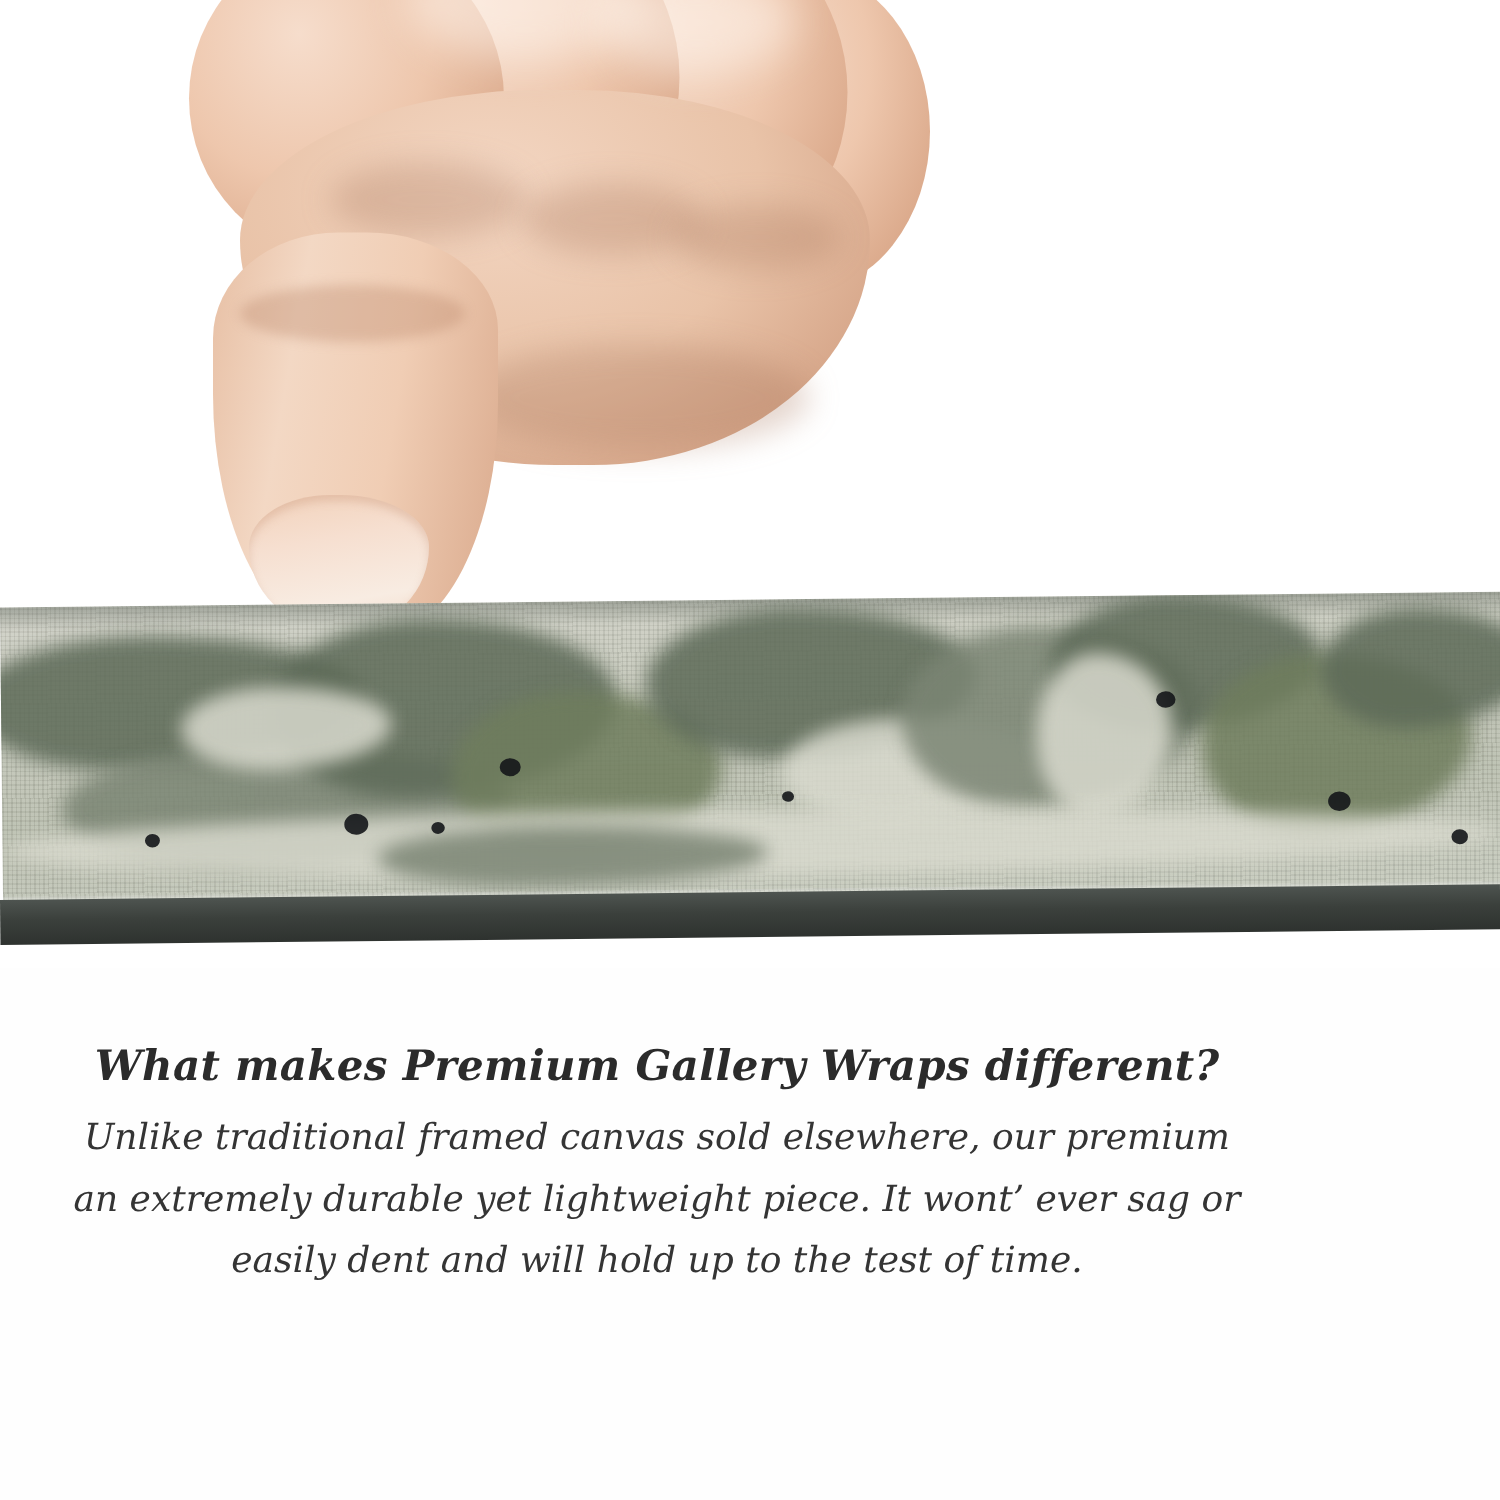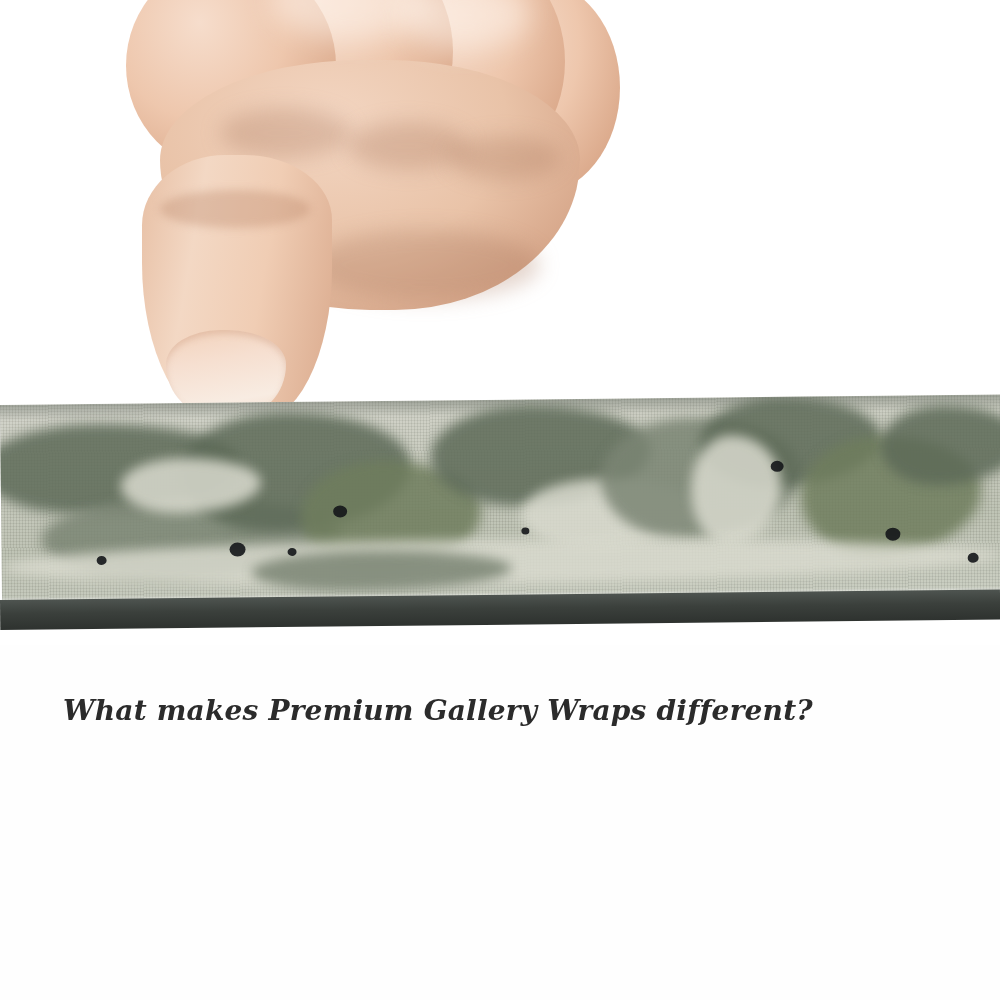--- a/index.html
+++ b/index.html
@@ -250,16 +250,19 @@
       <div class="speck" style="left:520px; top:128px; width:8px;  height:7px;"></div>
     </div>
 
     <div class="band-edge-hi"></div>
     <div class="band-edge"></div>
   </div>
 
   <div class="caption">
     <div class="caption-heading">What makes Premium Gallery Wraps different?</div>
     <div class="caption-body">
+      <span class="line">Unlike traditional framed canvas sold elsewhere, our premium</span>
+      <span class="line">an extremely durable yet lightweight piece. It wont’ ever sag or</span>
+      <span class="line">easily dent and will hold up to the test of time.</span>
     </div>
   </div>
 
 </div>
 
 </body></html>

